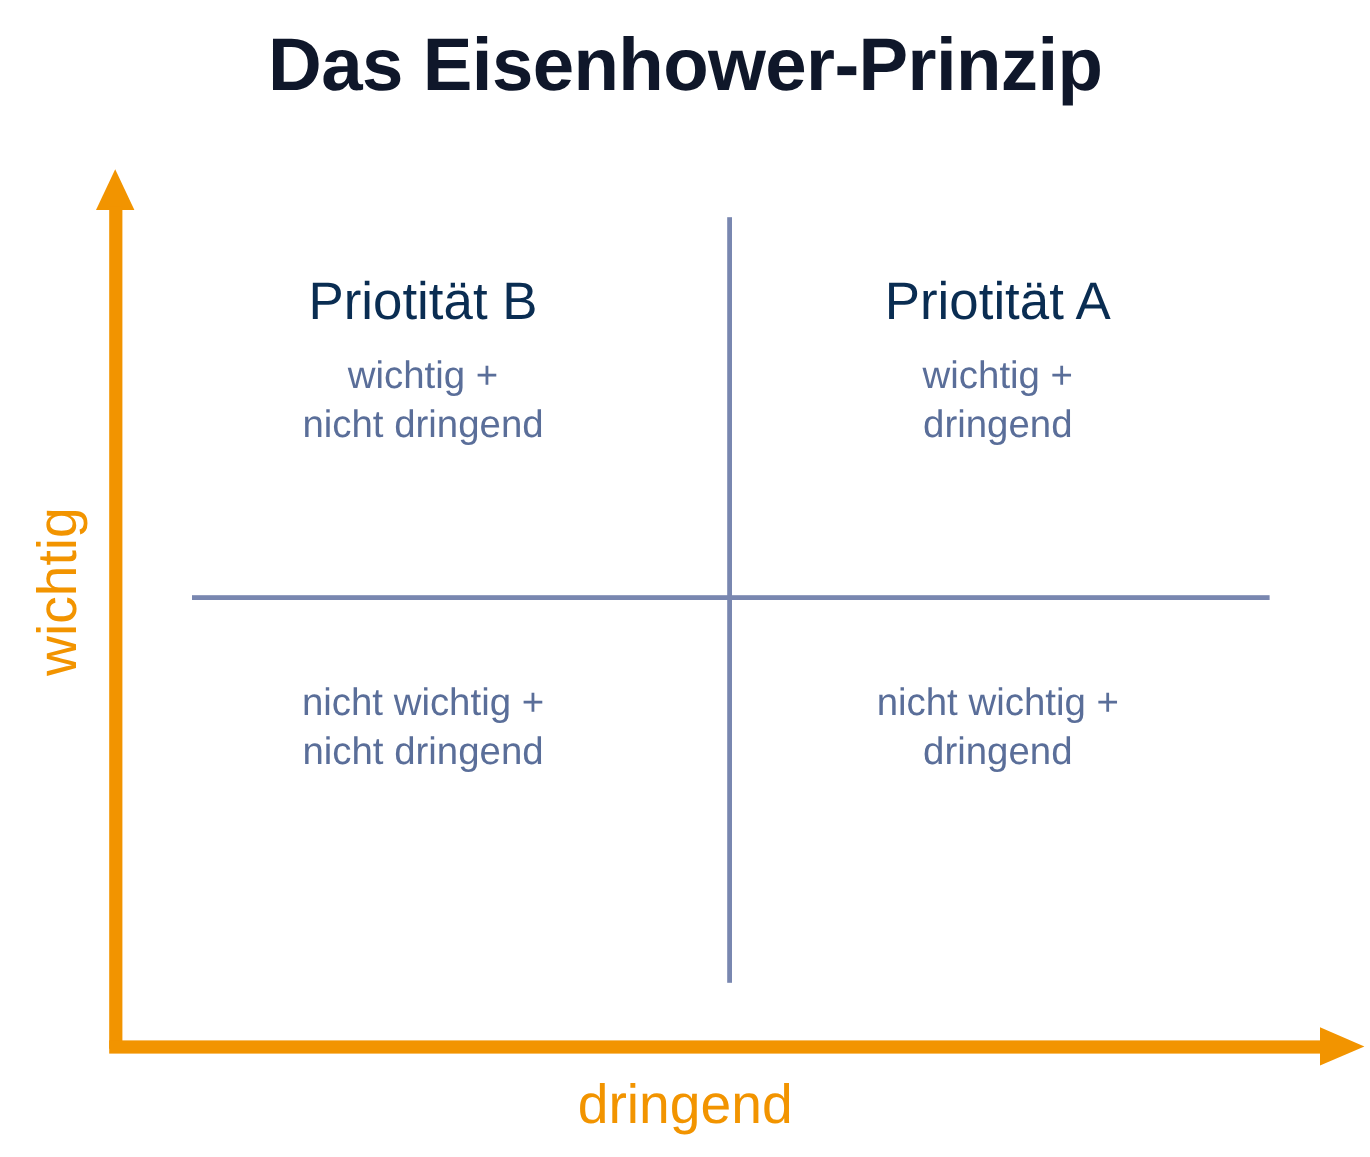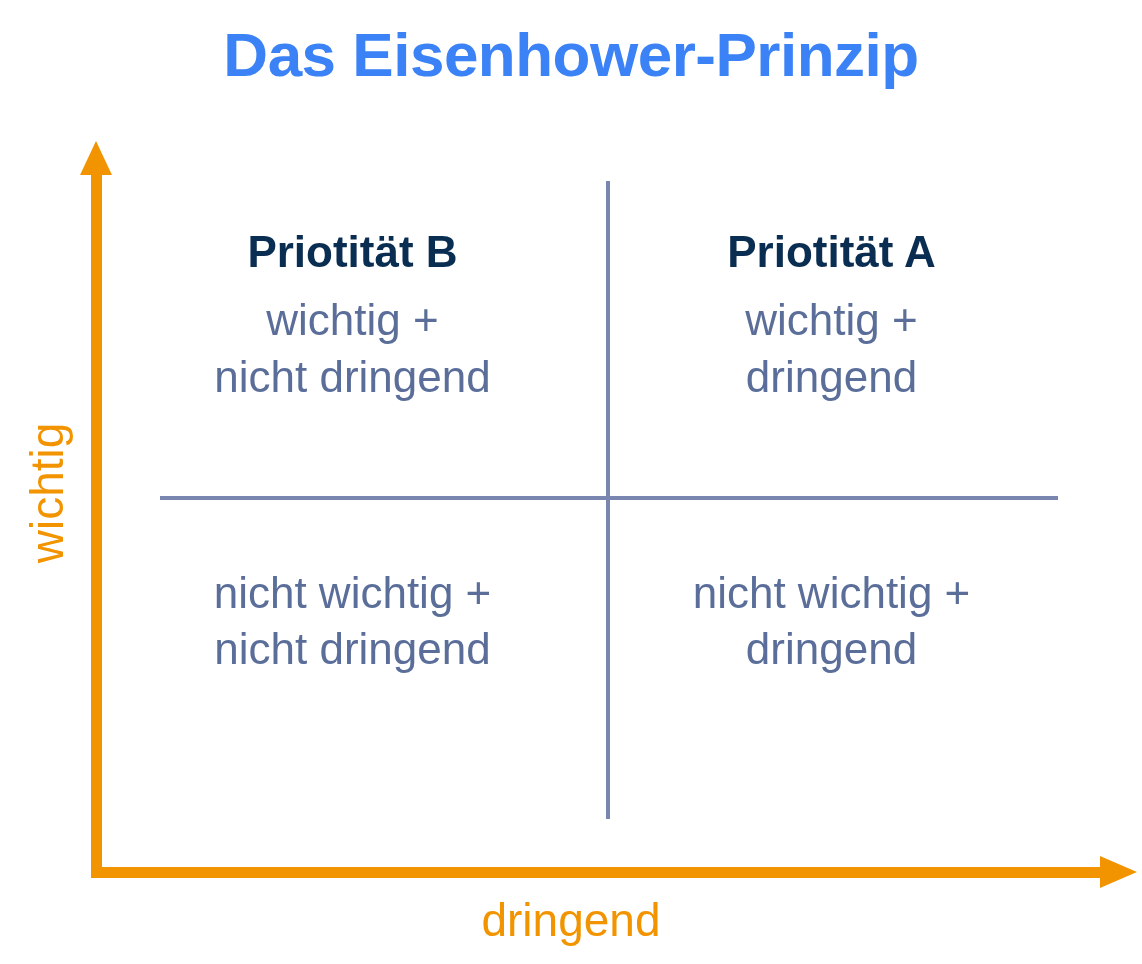--- a/index.html
+++ b/index.html
@@ -24,21 +24,21 @@
   
   .title {
     position: absolute;
     left: 0;
     top: 22px;
     width: 1142px;
     text-align: center;
     font-size: 62px;
     font-weight: bold;
     letter-spacing: -0.5px;
-    color: #3b82f6;
+    color: #0f172a;
     line-height: 1.05;
     white-space: nowrap;
   }
 
   
   .axis-y-shaft {
     position: absolute;
     left: 91px;
     top: 172px;
     width: 11px;
@@ -136,29 +136,29 @@
     align-items: center;
     justify-content: flex-start;
     padding-top: 38px;
     box-sizing: border-box;
   }
   .quadrant.bottom {
     padding-top: 62px;
   }
   .q-title {
     font-size: 44px;
-    font-weight: bold;
+    font-weight: normal;
     color: #0a2d52;
     line-height: 1.1;
     margin-bottom: 16px;
     text-align: right;
     white-space: nowrap;
   }
   .q-desc {
-    font-size: 44px;
+    font-size: 32px;
     font-weight: normal;
     color: #5a6e99;
     line-height: 1.28;
     text-align: center;
   }
   .q-desc-line {
     display: block;
     white-space: nowrap;
   }
 </style>

